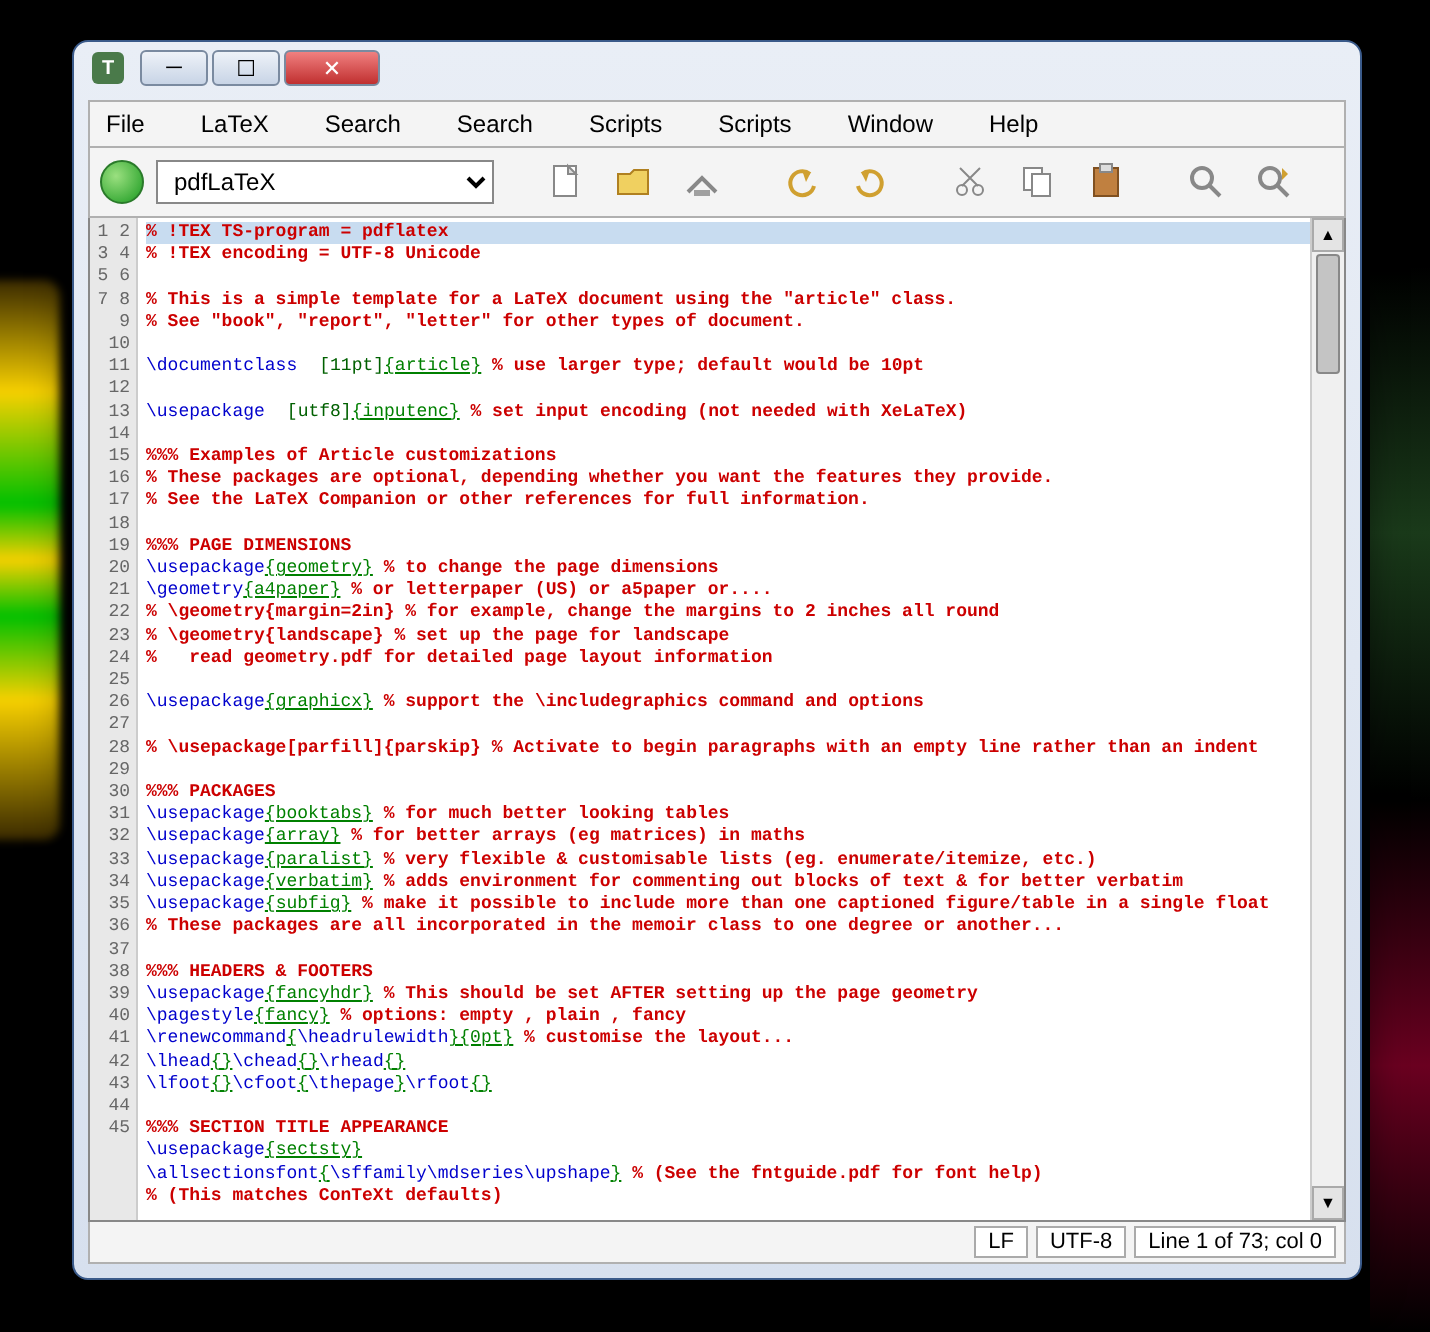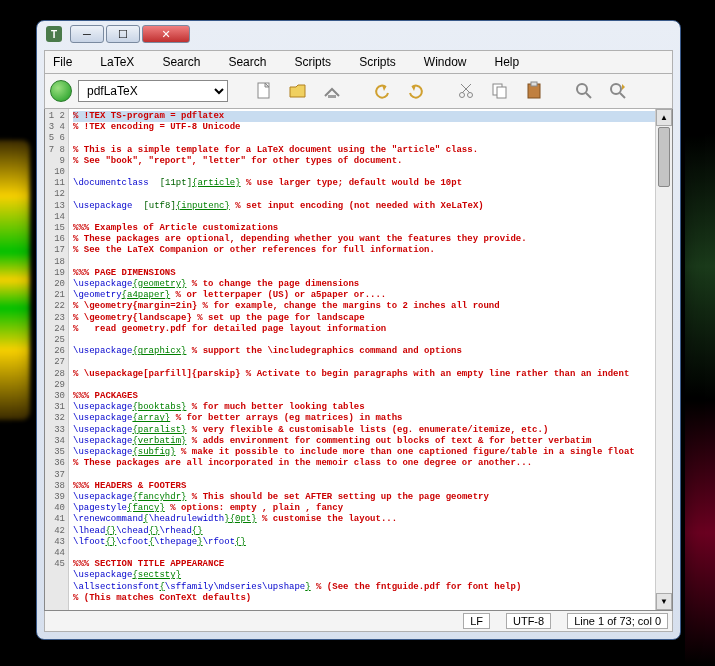--- a/index.html
+++ b/index.html
@@ -71,21 +71,21 @@
 .menu-item { padding:2px 8px; cursor:default;}
 .toolbar {
   display:flex; align-items:center;
   background:#f4f4f4;
   border:1px solid #b0b0b0;
   padding:3px 5px;
   gap:6px;
 }
 .typeset-btn { width:22px;height:22px;background:radial-gradient(circle at 35% 35%,#9be080,#1a9a20);border-radius:50%;border:1px solid #2a7a2a;}
 .format-select {
-  width:150px; height:22px;
+  width:169px; height:22px;
   border:1px solid #888;
   background:#fff;
   font-size:12px;
   padding:0 4px;
 }
 .tool-sep { width:10px; }
 .tool-btn {
   width:28px;height:28px;
   display:flex;align-items:center;justify-content:center;
   border:1px solid transparent;
@@ -131,21 +131,21 @@
 .scroll-thumb { position:absolute; left:2px; right:2px; top:18px; height:60px; background:#c4c4c4; border:1px solid #888; border-radius:2px;}
 .scroll-arrow { position:absolute; left:0; right:0; height:17px; background:#e4e4e4; border:1px solid #aaa; display:flex;align-items:center;justify-content:center;font-size:8px;}
 .scroll-arrow.up{top:0;}
 .scroll-arrow.down{bottom:0;}
 .statusbar {
   display:flex; justify-content:flex-end;
   background:#f4f4f4;
   border:1px solid #b0b0b0;
   border-top:none;
   padding:2px 4px;
-  gap:16px;
+  gap:4px;
   font-size:11px;
 }
 .status-cell { border:1px solid #aaa; padding:1px 6px; background:#fff;}
 </style>
 </head>
 <body>
 
 <div class="desktop-bg"></div>
 
 <div class="window">

